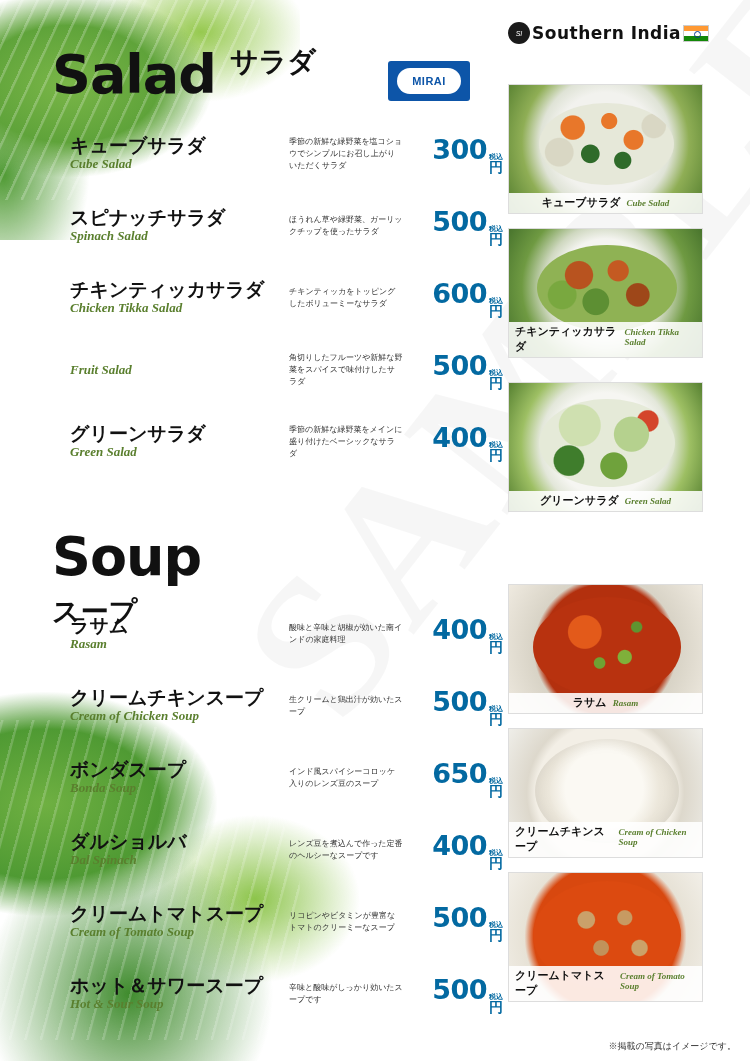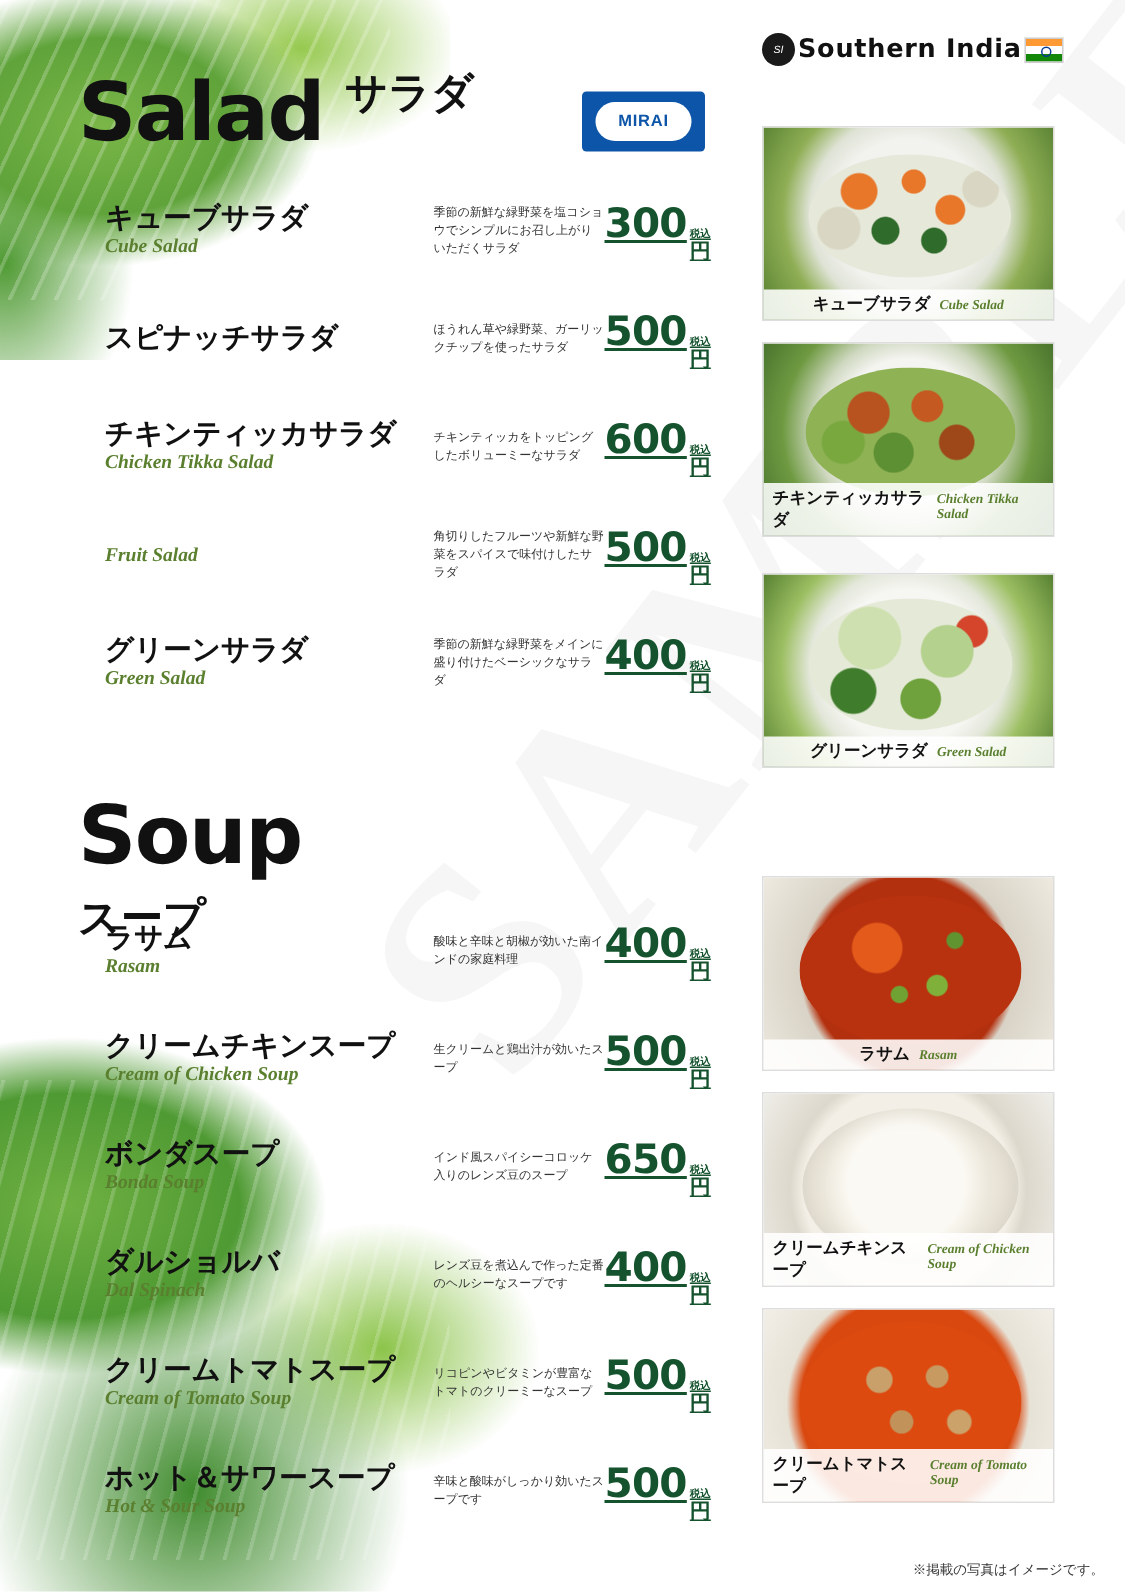--- a/index.html
+++ b/index.html
@@ -135,23 +135,22 @@
     font-size: 13px; font-style: italic; font-weight: bold;
     color: #5a7f2e; line-height: 1.3;
     font-family: "Liberation Serif", serif;
     white-space: nowrap;
   }
   .desc {
     width: 118px; font-size: 8px; color: #333; line-height: 1.5;
     padding-left: 4px;
   }
   .price {
-    width: 100px; display: flex; align-items: baseline; justify-content: flex-start;
-    color: #14532d;
-    text-decoration: underline;
+    width: 100px; display: flex; align-items: baseline; justify-content: flex-end;
+    color: #0369a1;
   }
   .price-num {
     font-size: 27px; font-weight: bold; letter-spacing: -0.5px;
     font-family: "DejaVu Sans", sans-serif;
   }
   .price-unit { margin-left: 2px; line-height: 1; text-align: left; }
   .price-tax { display: block; font-size: 7px; font-weight: bold; }
   .price-yen { display: block; font-size: 14px; font-weight: bold; }
 
   
@@ -273,20 +272,21 @@
       <span class="price-num">300</span>
       <span class="price-unit">
         <span class="price-tax">税込</span>
         <span class="price-yen">円</span>
       </span>
     </div>
   </div>
   <div class="menu-row">
     <div class="names">
       <div class="name-jp">スピナッチサラダ</div>
+      <div class="name-en">Spinach Salad</div>
     </div>
     <div class="desc">ほうれん草や緑野菜、ガーリックチップを使ったサラダ</div>
     <div class="price">
       <span class="price-num">500</span>
       <span class="price-unit">
         <span class="price-tax">税込</span>
         <span class="price-yen">円</span>
       </span>
     </div>
   </div>

